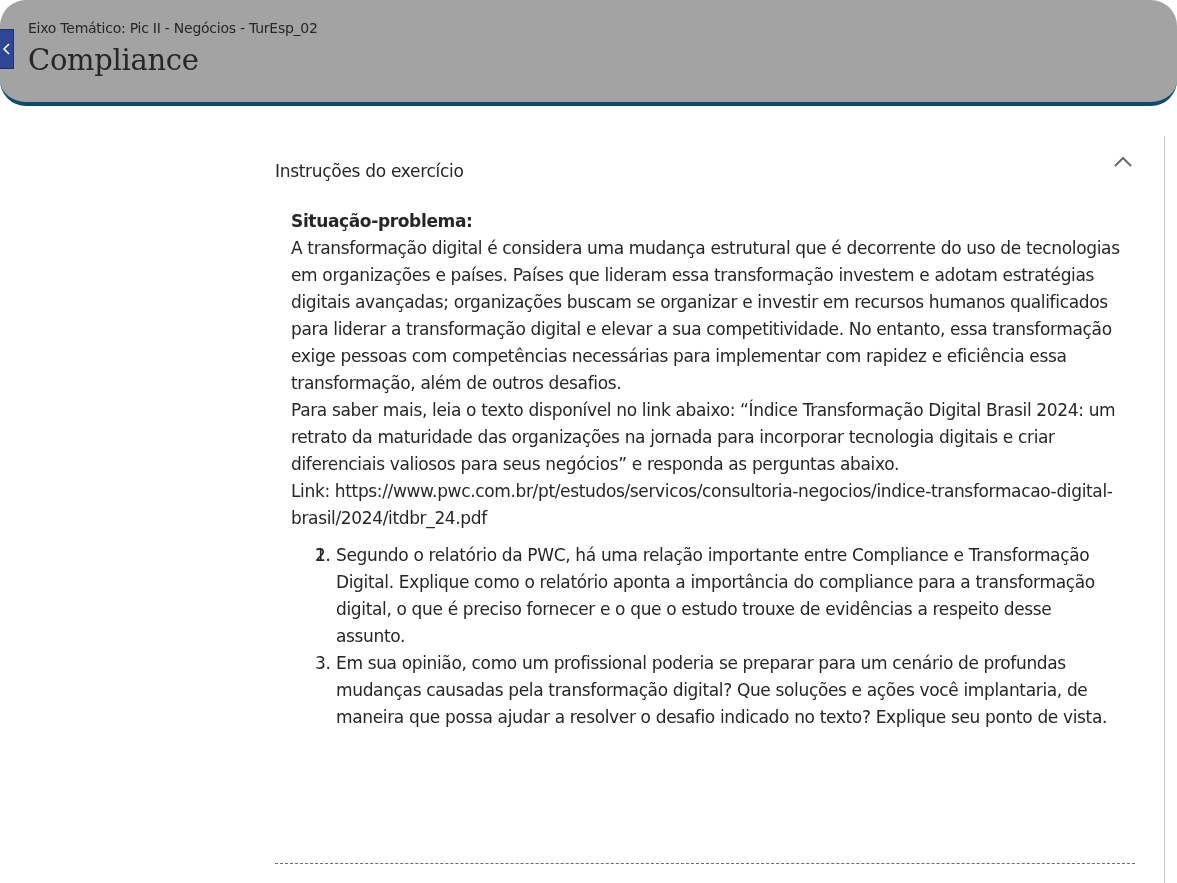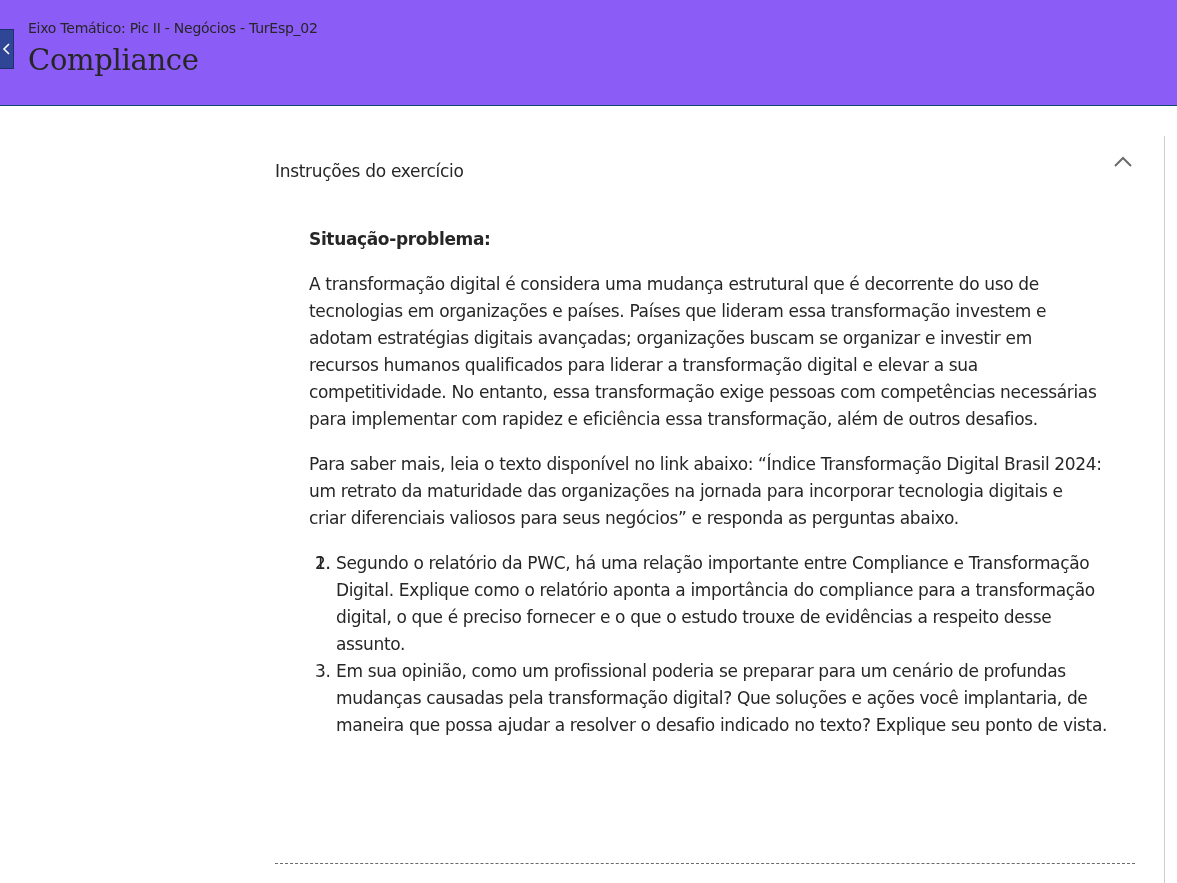--- a/index.html
+++ b/index.html
@@ -4,22 +4,23 @@
   <style>
     * { box-sizing: border-box; margin: 0; padding: 0; }
     html, body {
       width: 1177px; height: 883px; overflow: hidden;
       background: #ffffff;
       font-family: "Liberation Sans", "DejaVu Sans", sans-serif;
       color: #262626;
     }
     .header {
       position: absolute; left: 0; top: 0; width: 1177px; height: 106px;
-      border-bottom: 1px solid #0c4a6e;
-      background: #8b5cf6;
+      border-bottom: 4px solid #0c4a6e;
+      background: #a3a3a3;
+      border-radius: 26px;
     }
     .close-btn {
       position: absolute; left: -26px; top: 29px; width: 40px; height: 40px;
       background: #2f4595; border: 1px solid #1f2f70;
       display: flex; align-items: center; justify-content: flex-end;
       padding-right: 2px;
       cursor: pointer;
     }
     .close-btn svg { display: block; }
     .breadcrumb {
@@ -53,21 +54,21 @@
     .chevron {
       width: 24px; height: 24px; margin-right: 0px; display: flex; align-items: center; justify-content: center;
     }
     .content {
       position: absolute; left: 16px; top: 72px; width: 830px;
       font-family: "DejaVu Sans", sans-serif;
       font-size: 17px; line-height: 27px; color: #262626;
       letter-spacing: -0.35px;
     }
     .content .heading { font-weight: bold; }
-    .content p { margin: 18px; }
+    .content p { margin: 0; }
     .content .link-line { word-break: break-all; }
     .questions {
       list-style: none; margin-top: 10px; padding-left: 24px;
     }
     .questions li {
       position: relative; padding-left: 21px;
     }
     .questions li .num {
       position: absolute; left: 0; top: 0;
     }
@@ -98,20 +99,21 @@
       <svg width="20" height="12" viewBox="0 0 20 12">
         <path d="M2 10 L10 2 L18 10" stroke="#6b6b6b" stroke-width="2" fill="none"></path>
       </svg>
     </span>
   </div>
 
   <div class="content">
     <p class="heading">Situação-problema:</p>
     <p>A transformação digital é considera uma mudança estrutural que é decorrente do uso de tecnologias em organizações e países. Países que lideram essa transformação investem e adotam estratégias digitais avançadas; organizações buscam se organizar e investir em recursos humanos qualificados para liderar a transformação digital e elevar a sua competitividade. No entanto, essa transformação exige pessoas com competências necessárias para implementar com rapidez e eficiência essa transformação, além de outros desafios.</p>
     <p>Para saber mais, leia o texto disponível no link abaixo: “Índice Transformação Digital Brasil 2024: um retrato da maturidade das organizações na jornada para incorporar tecnologia digitais e criar diferenciais valiosos para seus negócios” e responda as perguntas abaixo.</p>
+    <p class="link-line">Link: https://www.pwc.com.br/pt/estudos/servicos/consultoria-negocios/indice-transformacao-digital-brasil/2024/itdbr_24.pdf</p>
 
     <ol class="questions">
       <li>
         <span class="num">1.</span>
       </li>
       <li>
         <span class="num">2.</span>
         <span>Segundo o relatório da PWC, há uma relação importante entre Compliance e Transformação Digital. Explique como o relatório aponta a importância do compliance para a transformação digital, o que é preciso fornecer e o que o estudo trouxe de evidências a respeito desse assunto.</span>
       </li>
       <li>

